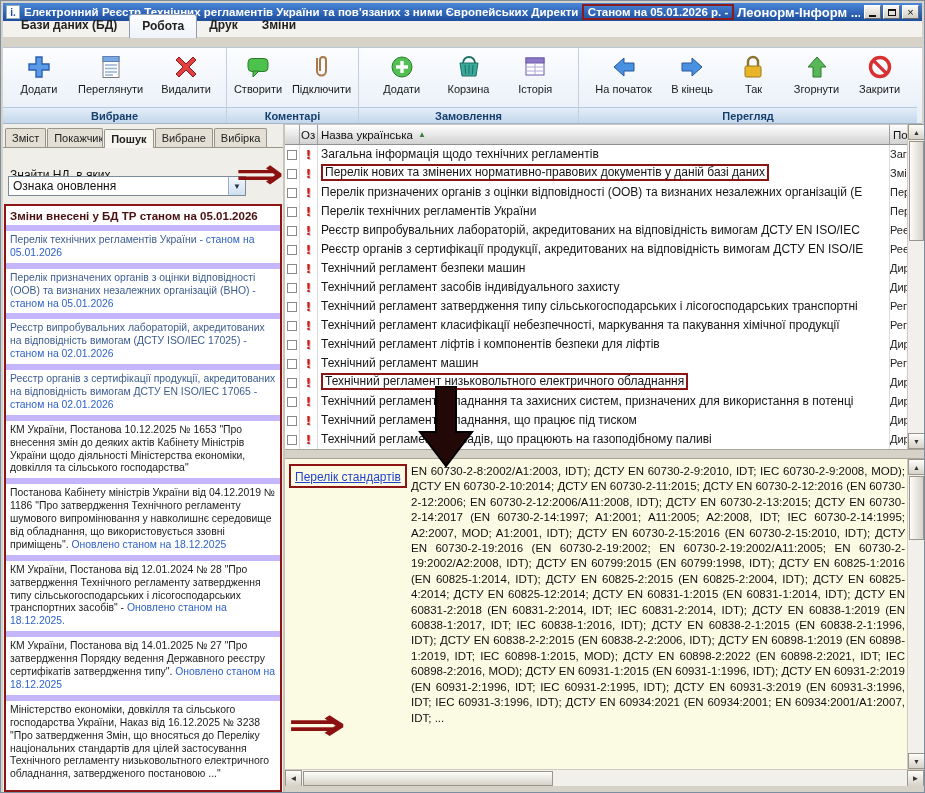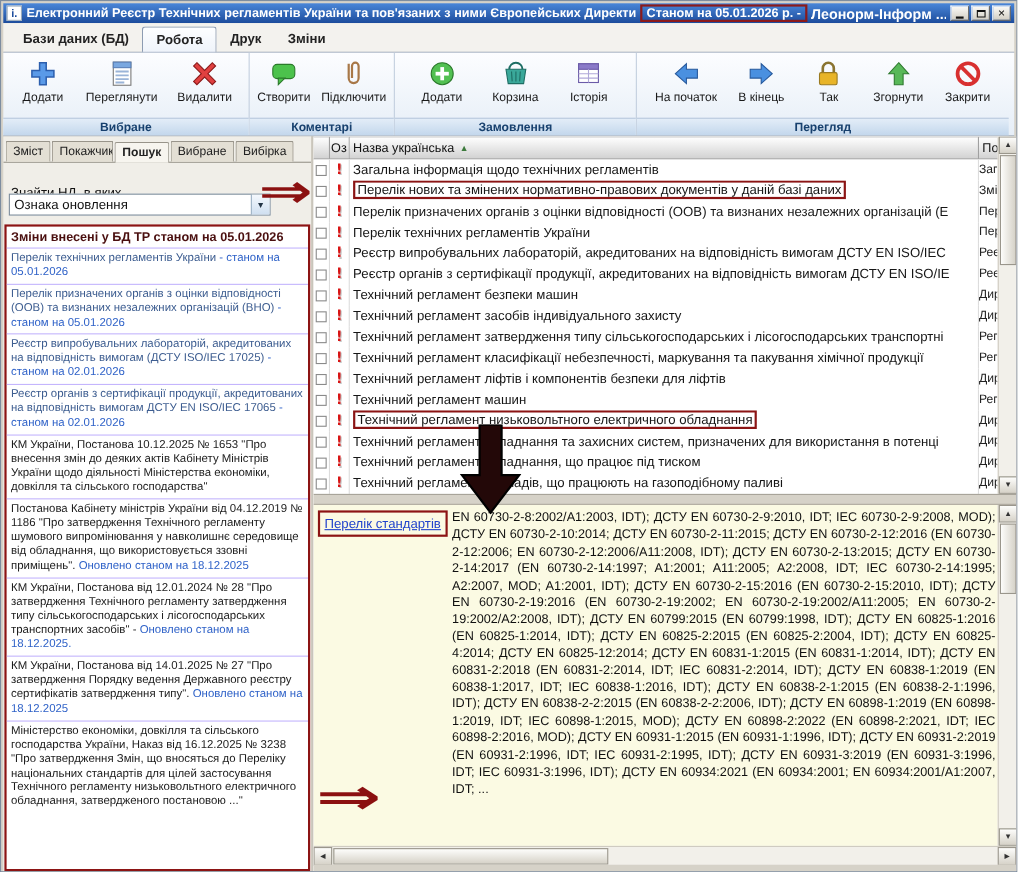--- a/index.html
+++ b/index.html
@@ -15,21 +15,21 @@
   .ttext{font-size:11.5px;font-weight:bold;white-space:nowrap;overflow:hidden;}
   .tstatus{font-size:11.5px;font-weight:bold;white-space:nowrap;border:2px solid #8b1a1a;padding:0 4px;margin:0 3px;}
   .tsuffix{font-size:13px;font-weight:bold;white-space:nowrap;overflow:hidden;flex:1 1 auto;}
   .wbtns{display:flex;gap:2px;flex:0 0 auto;margin-left:4px;}
   .wbtn{width:17px;height:14px;background:linear-gradient(#faf9f6,#d2cec4);border:1px solid;border-color:#fff #6b6b6b #6b6b6b #fff;
     display:flex;align-items:center;justify-content:center;color:#111;font-size:11px;line-height:1;padding:0;}
   .glyph-min{display:block;width:7px;height:2px;background:#111;margin-top:7px;}
   .glyph-max{display:block;width:8px;height:7px;border:1px solid #111;border-top-width:2px;}
 
   
-  .tabrow{position:absolute;left:2px;top:20px;width:919px;height:26px;background:#f3f2ee;display:flex;align-items:flex-end;padding-left:6px;}
+  .tabrow{position:absolute;left:2px;top:20px;width:919px;height:16px;background:#f3f2ee;display:flex;align-items:flex-end;padding-left:6px;}
   .rtab{font-size:12px;font-weight:bold;color:#222;padding:4px 12px 5px;white-space:nowrap;}
   .rtab.active{background:linear-gradient(#fdfeff,#eef3fa);border:1px solid #8d9cb2;border-bottom:none;border-radius:3px 3px 0 0;position:relative;top:1px;}
 
   
   .toolbar{position:absolute;left:2px;top:46px;width:919px;height:77px;
     background:linear-gradient(#fcfdff,#e6eef7);border-top:1px solid #b9c4d4;border-bottom:1px solid #a7b4c4;display:flex;}
   .tgroup{position:relative;height:100%;border-right:1px solid #c3cfde;display:flex;align-items:flex-start;justify-content:space-evenly;padding:3px 2px 18px;}
   .tcap{position:absolute;left:0;right:0;bottom:0;height:16px;background:linear-gradient(#e3edf8,#c3d7ec);
     color:#17406e;font-size:11px;font-weight:bold;text-align:center;line-height:16px;border-top:1px solid #b6c8dc;}
   .tbtn{display:flex;flex-direction:column;align-items:center;justify-content:flex-start;padding:1px 5px;min-width:52px;}
@@ -47,21 +47,21 @@
     white-space:nowrap;overflow:hidden;border-radius:2px 2px 0 0;}
   .stab.s-zmist{max-width:44px;} .stab.s-pok{max-width:56px;text-align:right;} .stab.s-vybrane{max-width:62px;} .stab.s-vybirka{max-width:60px;}
   .stab.active{background:#f7f5ef;font-weight:bold;position:relative;top:1px;}
   .slabel{position:absolute;left:7px;top:44px;font-size:12px;color:#111;}
   .combo{position:absolute;left:5px;top:52px;width:238px;height:20px;background:#fff;border:1px solid #7a8a99;display:flex;align-items:center;}
   .combo .val{flex:1;font-size:12px;color:#111;padding-left:4px;white-space:nowrap;overflow:hidden;}
   .combo .dd{width:17px;height:18px;background:linear-gradient(#f4f8fd,#cfdff0);border-left:1px solid #9ab0c4;
     font-size:8px;color:#234;display:flex;align-items:center;justify-content:center;}
   .news{position:absolute;left:1px;right:1px;top:80px;bottom:0;background:#fff;border:2px solid #8c1414;overflow:hidden;}
   .nhead{padding:4px 4px 3px;font-size:11.5px;font-weight:bold;color:#4a0f0f;}
-  .nitem{border-top:1px solid #c4b5fd;padding:3px 4px;font-size:10.4px;line-height:1.24;color:#1c1c1c;}
+  .nitem{border-top:6px solid #c4b5fd;padding:3px 4px;font-size:10.4px;line-height:1.24;color:#1c1c1c;}
   .n-main{color:#1c1c1c;} .n-main.muted{color:#3d5d90;} .n-tail{color:#2f62c8;}
 
   
   .thead{position:absolute;left:0;top:0;width:622px;height:21px;display:flex;}
   .hc{background:linear-gradient(#fefefe,#d2d2d2);border-right:1px solid #a0a0a0;border-bottom:1px solid #909090;border-top:1px solid #c8c8c8;
     font-size:11.5px;color:#111;display:flex;align-items:center;padding:0 3px;white-space:nowrap;overflow:hidden;}
   .hc.c0{width:15px;} .hc.c1{width:18px;padding:0 1px;text-align:right;} .hc.c2{width:572px;} .hc.c3{width:17px;}
   .sorttri{font-size:8px;color:#3c7a3c;margin-left:5px;}
   .rows{position:absolute;left:0;top:21px;width:622px;height:304px;overflow:hidden;background:#fff;}
   .trow{display:flex;height:19px;line-height:19px;}

